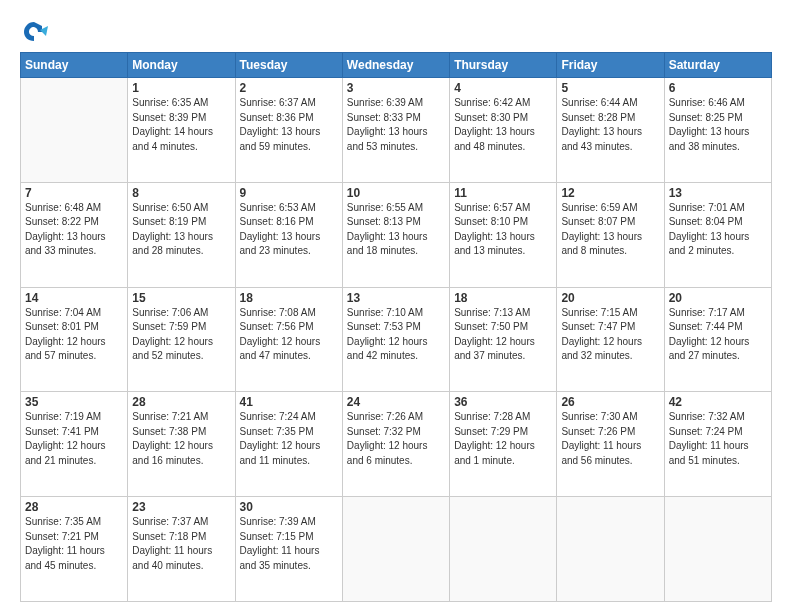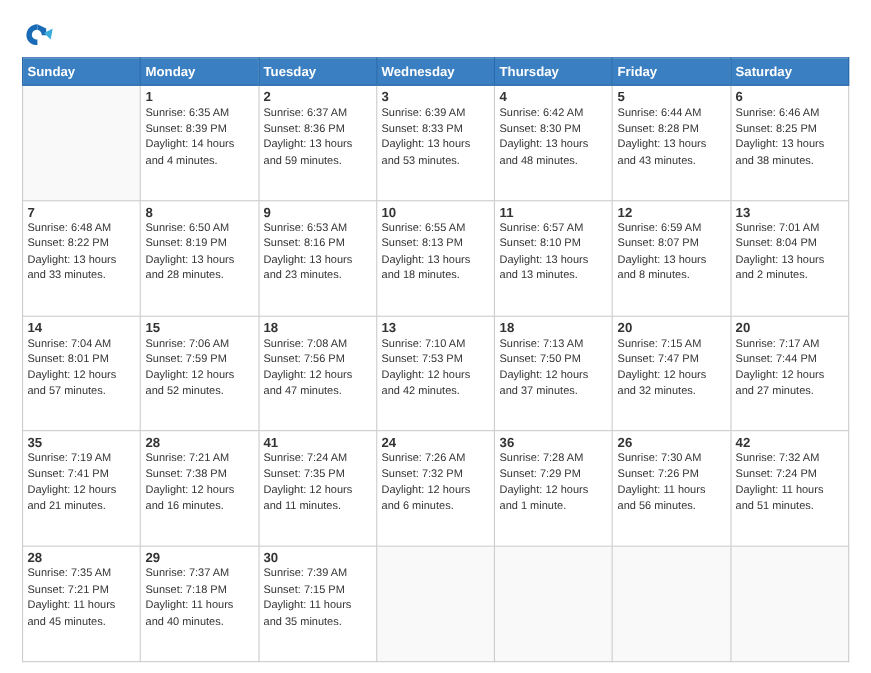--- a/index.html
+++ b/index.html
@@ -245,21 +245,21 @@
             <span class="day-number">42</span>
             <div class="day-info">Sunrise: 7:32 AM<br>Sunset: 7:24 PM<br>Daylight: 11 hours<br>and 51 minutes.</div>
           </td>
         </tr>
         <tr class="last-row">
           <td>
             <span class="day-number">28</span>
             <div class="day-info">Sunrise: 7:35 AM<br>Sunset: 7:21 PM<br>Daylight: 11 hours<br>and 45 minutes.</div>
           </td>
           <td>
-            <span class="day-number">29</span>
+            <span class="day-number">23</span>
             <div class="day-info">Sunrise: 7:37 AM<br>Sunset: 7:18 PM<br>Daylight: 11 hours<br>and 40 minutes.</div>
           </td>
           <td>
             <span class="day-number">30</span>
             <div class="day-info">Sunrise: 7:39 AM<br>Sunset: 7:15 PM<br>Daylight: 11 hours<br>and 35 minutes.</div>
           </td>
           <td class="empty"></td>
           <td class="empty"></td>
           <td class="empty"></td>
           <td class="empty"></td>

